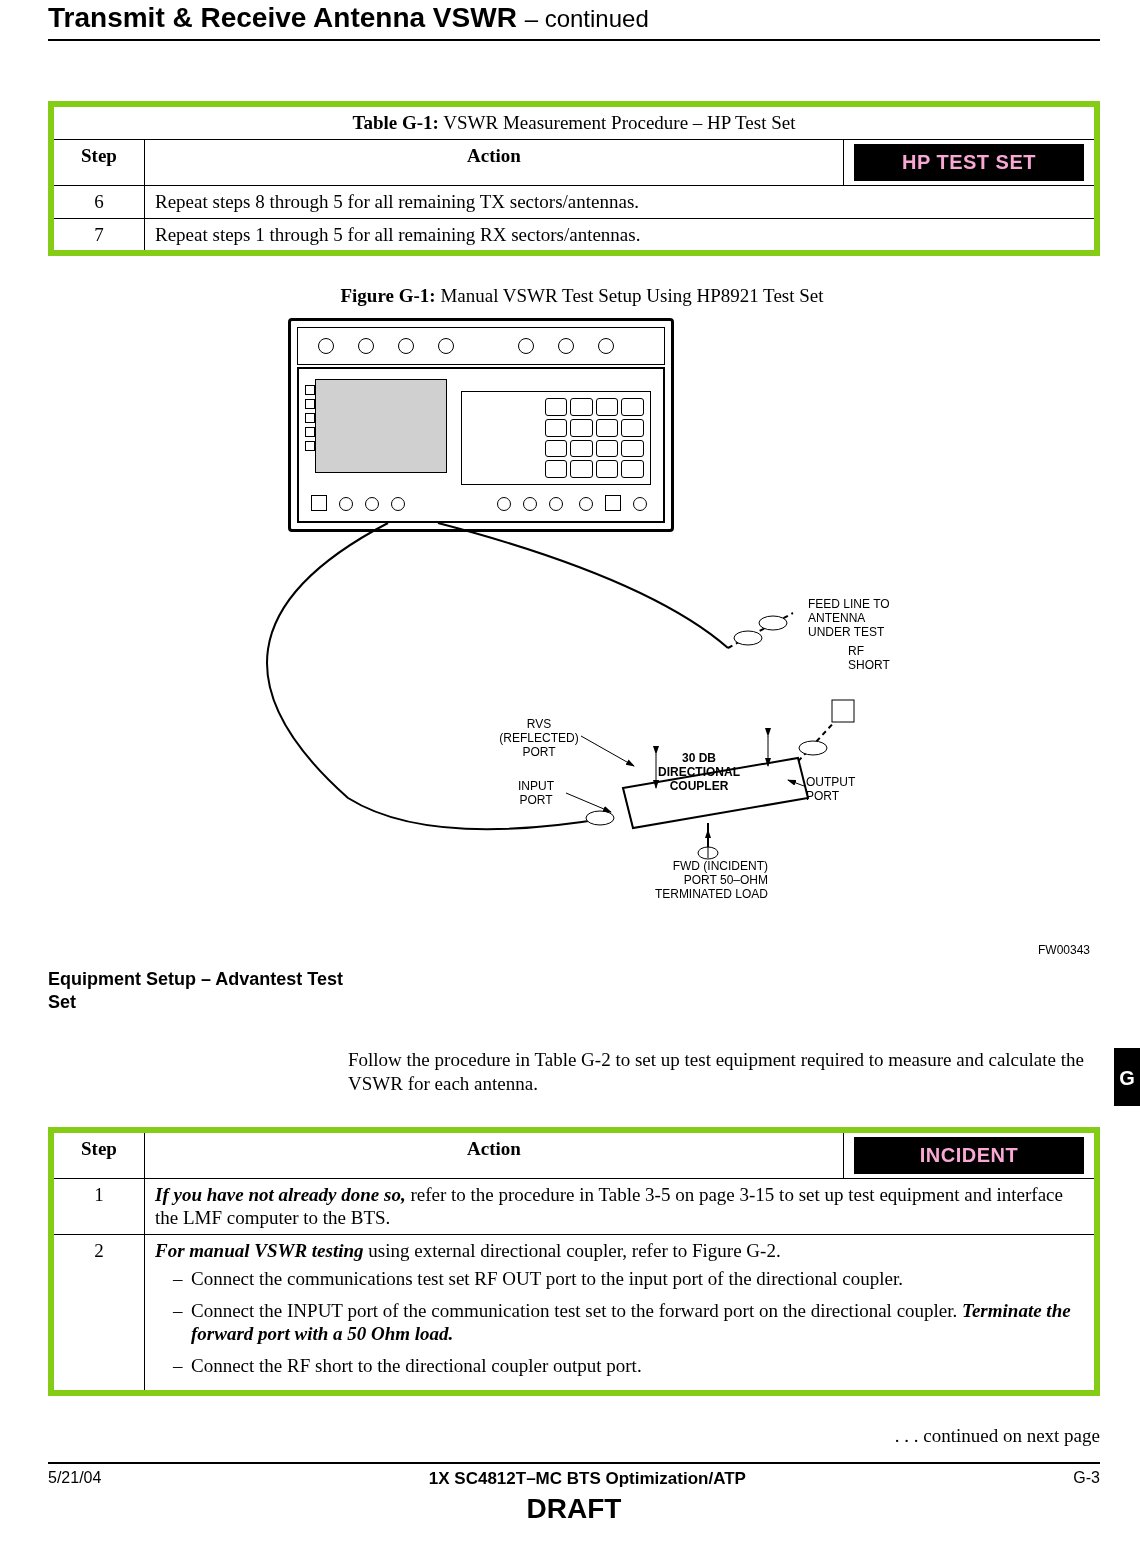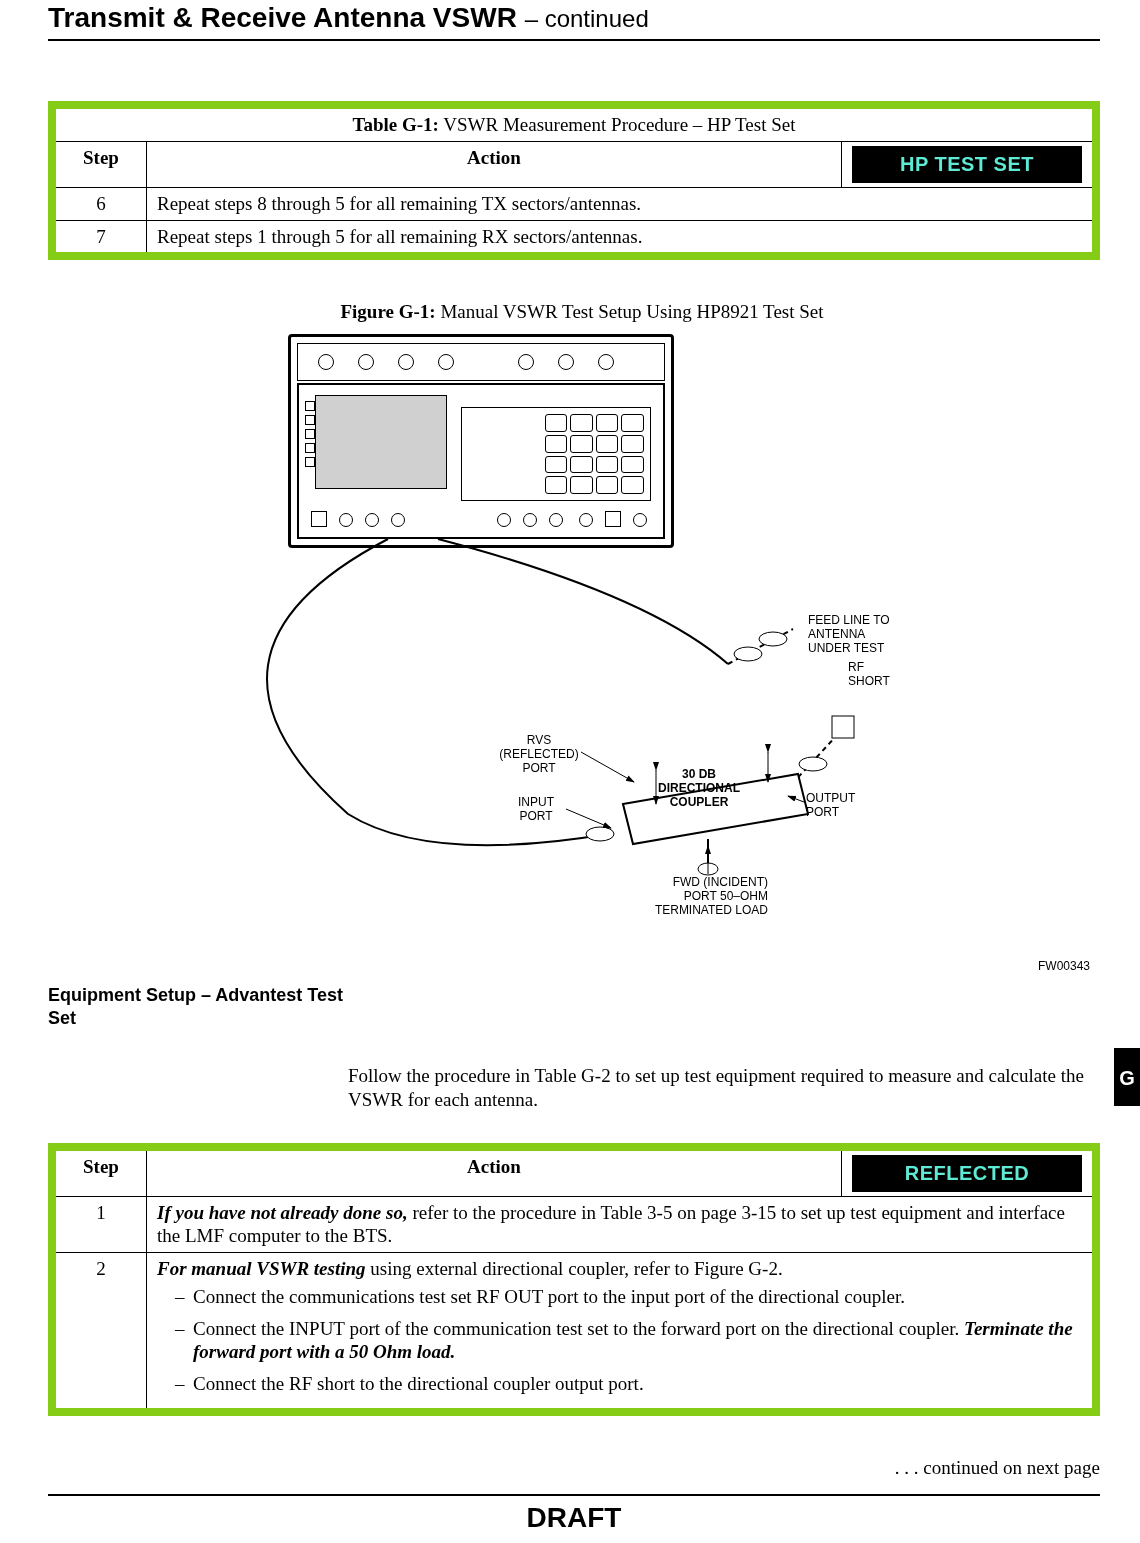--- a/index.html
+++ b/index.html
@@ -26,41 +26,41 @@
     font-size: 24px;
   }
   .title-rule {
     border: none;
     border-top: 2px solid #000;
     margin: 4px 0 60px 0;
   }
   table.outer {
     width: 100%;
     border-collapse: collapse;
-    border: 8px solid #84cc16;
-    margin-bottom: 40px;
+    border: 6px solid #84cc16;
+    margin-bottom: 28px;
   }
   .outer th, .outer td {
     border: 1px solid #000;
     padding: 4px 10px;
     vertical-align: top;
   }
   .table-title {
     text-align: center;
     font-weight: 400;
     padding: 6px 0;
   }
   .table-title b { font-weight: 700; }
   .col-step { width: 70px; text-align: center; font-weight: 700; }
   .col-action { font-weight: 700; text-align: center; }
   .badge-cell { padding: 0; width: 230px; }
   .badge {
     display: block;
     background: #000;
-    color: #5eead4;
+    color: #f9a8d4;
     font-family: Arial, Helvetica, sans-serif;
     font-weight: 700;
     text-align: center;
     padding: 6px 10px;
     font-size: 20px;
     letter-spacing: 0.5px;
   }
   .step-num { text-align: center; }
   .fig-caption {
     font-weight: 400;
@@ -355,21 +355,21 @@
     <h3 class="section-heading">Equipment Setup – Advantest Test Set</h3>
   </div>
   <p class="section-body">Follow the procedure in Table G-2 to set up test equipment required to measure and calculate the VSWR for each antenna.</p>
 
   <table class="outer">
     <tbody>
     <tr>
       <th class="col-step">Step</th>
       <th class="col-action">Action</th>
       <td class="badge-cell">
-        <span class="badge">REFLECTED</span>
+        <span class="badge">INCIDENT</span>
       </td>
     </tr>
     <tr>
       <td class="step-num">1</td>
       <td colspan="2">
         <span style="font-style:italic;font-weight:700;">If you have not already done so,</span><span> refer to the procedure in Table 3-5 on page 3-15 to set up test equipment and interface the LMF computer to the BTS.</span>
       </td>
     </tr>
     <tr>
       <td class="step-num">2</td>
@@ -394,15 +394,20 @@
           </div>
         </div>
       </td>
     </tr>
   </tbody>
     </table>
 
   <div class="cont-next">. . . continued on next page</div>
 
   <hr class="footer-rule">
+  <div class="footer">
+    <div class="left">5/21/04</div>
+    <div class="center">1X SC4812T–MC BTS Optimization/ATP</div>
+    <div class="right">G-3</div>
+  </div>
   <div class="draft">DRAFT</div>
 
 </div>
 
 </body></html>

